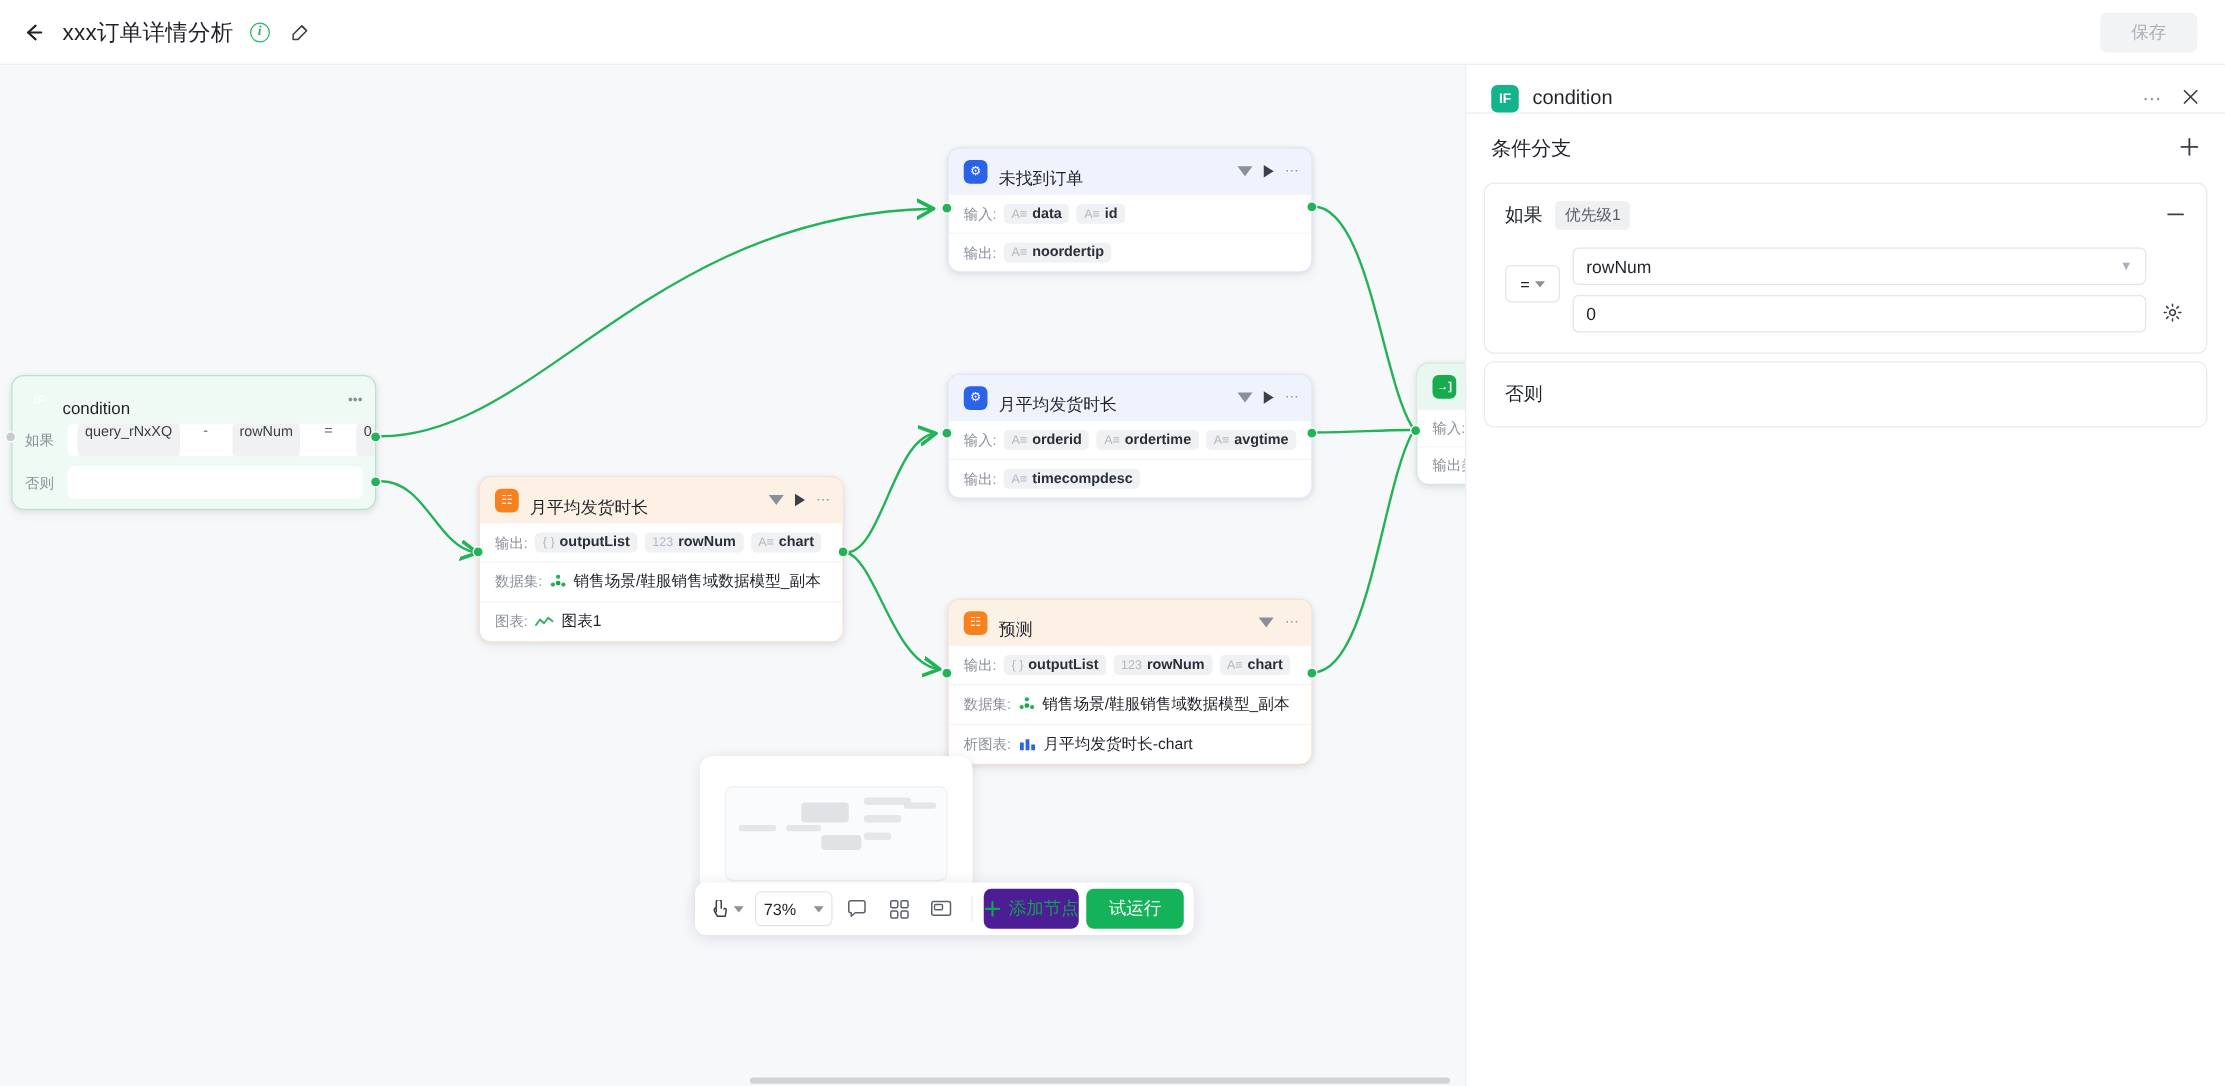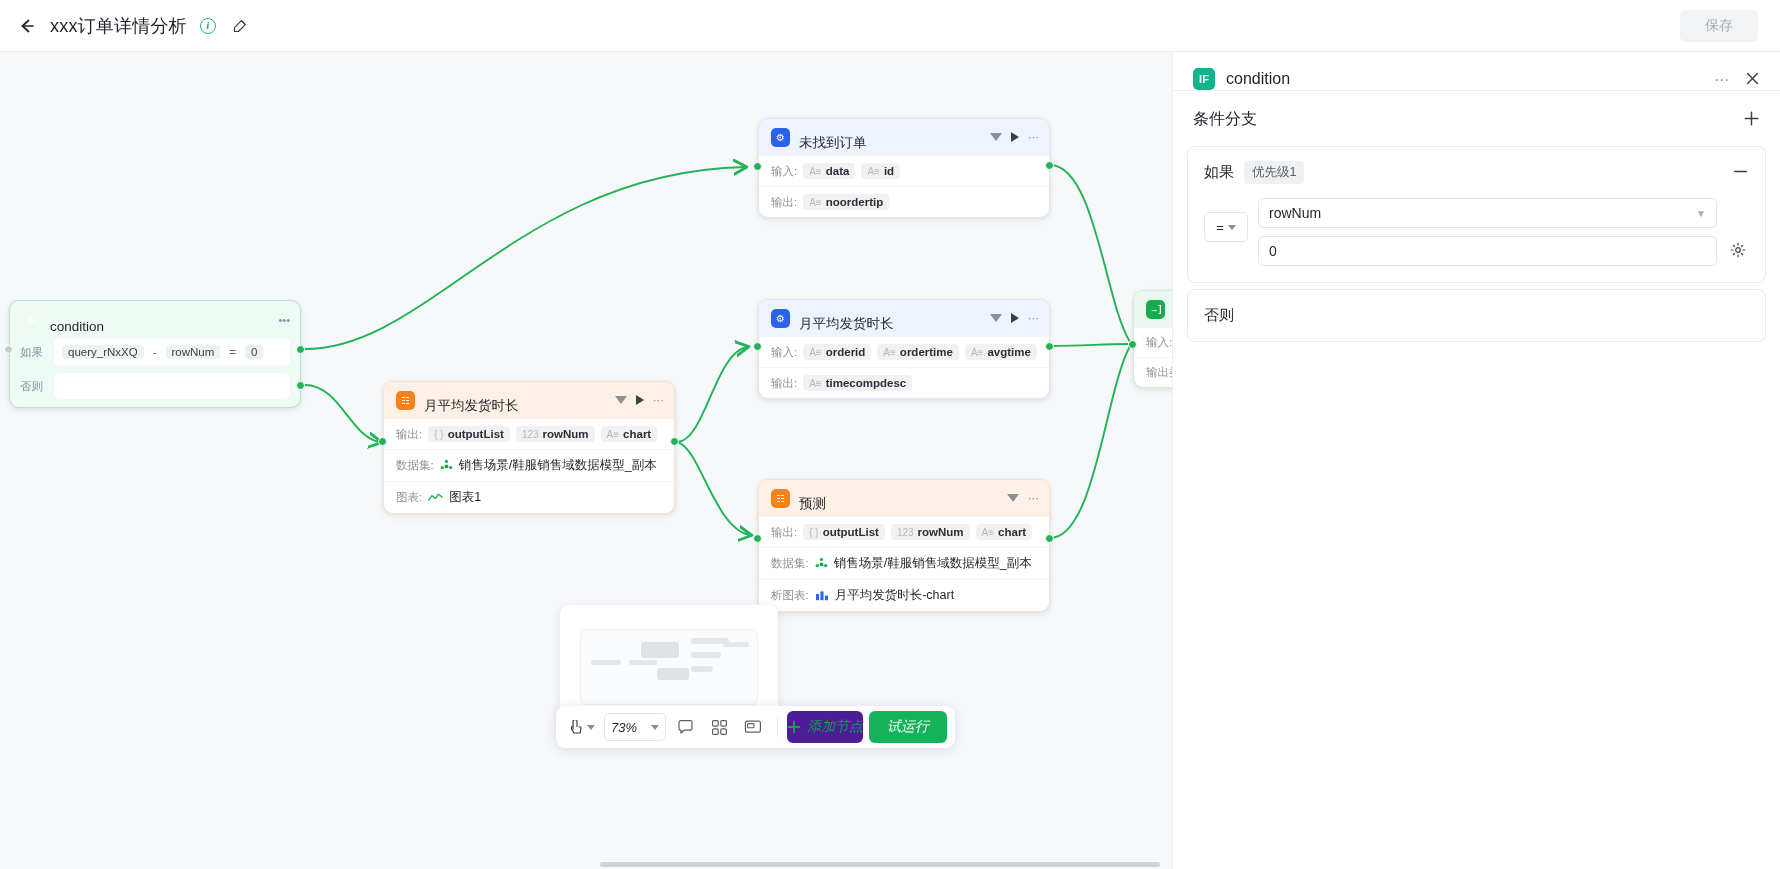--- a/index.html
+++ b/index.html
@@ -95,21 +95,21 @@
   
   #node-condition { width:292px; left:9px; top:248px;
      border:1px solid #b7e3cb; border-radius:10px; background:#eefaf3; }
   #node-condition .n-head { background:transparent; height:38px; }
   #node-condition .cond-row {
     display:flex; align-items:center; padding:0 10px 8px 10px; gap:8px;
   }
   #node-condition .cond-key { color:#8a9099; font-size:11.5px; width:26px; flex:none; }
   #node-condition .cond-box {
     flex:1; height:26px; background:#ffffff; border-radius:5px;
-    display:flex; align-items:center; gap:9px; padding:0 8px;
+    display:flex; gap:19px; padding:0 8px;
   }
   #node-condition .tok {
     background:#f0f1f3; border-radius:3px; padding:1px 6px;
     font-size:11.5px; color:#3b4048;
   }
   #node-condition .op { color:#5a6069; font-size:11.5px; }
 
   
   .port { position:absolute; width:9px; height:9px; border-radius:50%;
           background:#22b358; border:1.5px solid #fff; z-index:6; }
@@ -125,21 +125,21 @@
     position:absolute; left:20px; top:24px; width:178px; height:76px;
     background:#fafbfc; border:1px solid #eef0f2; border-radius:6px;
   }
   .sk { position:absolute; background:#e4e6e9; border-radius:3px; }
 
   
   .toolbar {
     position:absolute; left:556px; top:654px; height:42px;
     background:#ffffff; border-radius:9px;
     box-shadow:0 2px 12px rgba(20,30,60,.13);
-    display:flex; align-items:center; padding:0 8px; gap:4px; z-index:30;font-style:italic;
+    display:flex; align-items:center; padding:0 8px; gap:4px; z-index:30;
   }
   .tb-item { height:30px; min-width:30px; padding:0 5px; border-radius:5px;
              display:flex; align-items:center; justify-content:center;
              color:#5a6069; cursor:pointer; font-size:13px; gap:3px; }
   .zoom-box {
     width:62px; height:28px; border:1px solid #e3e5e8; border-radius:5px;
     display:flex; align-items:center; justify-content:space-between;
     padding:0 6px; font-size:13px; color:#1f2329; cursor:pointer;
   }
   .tb-sep { width:1px; height:20px; background:#e8eaec; margin:0 5px; }

